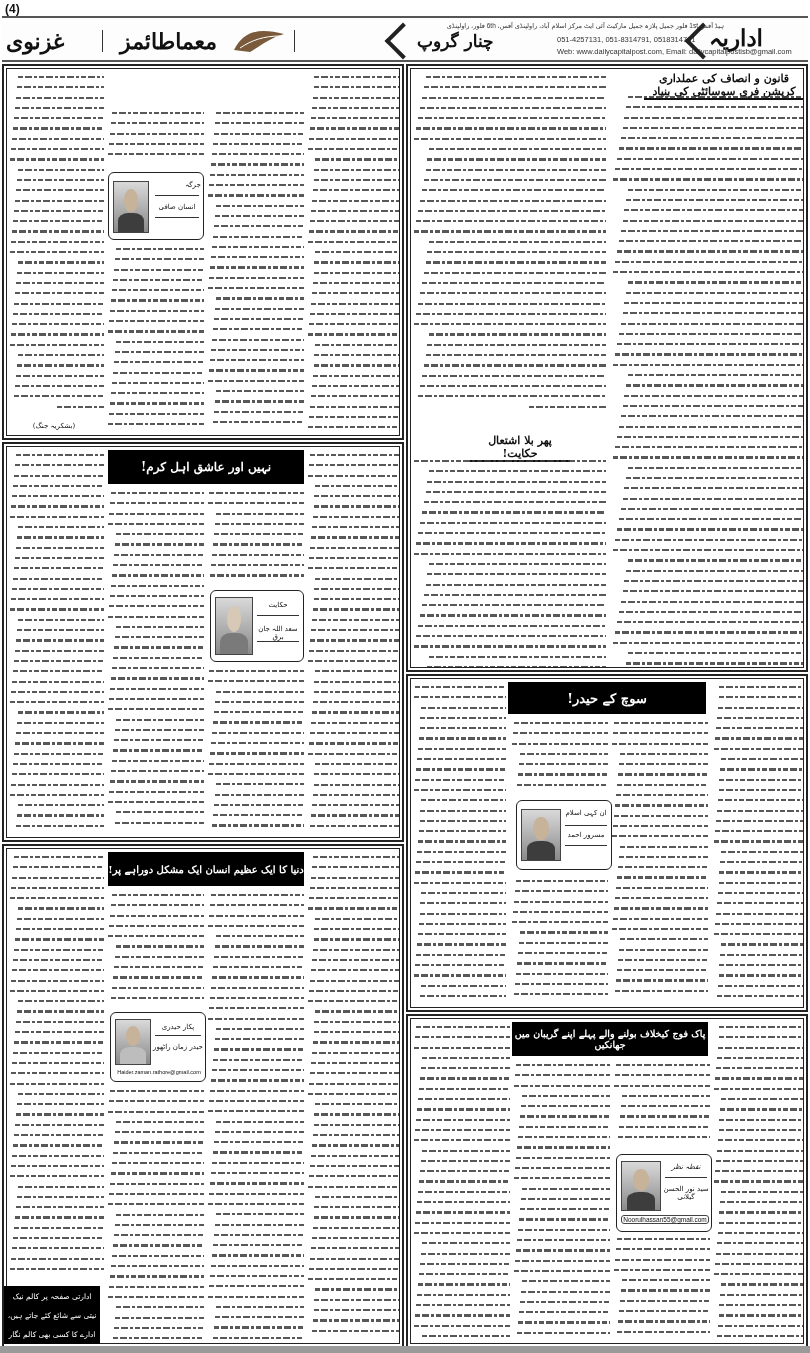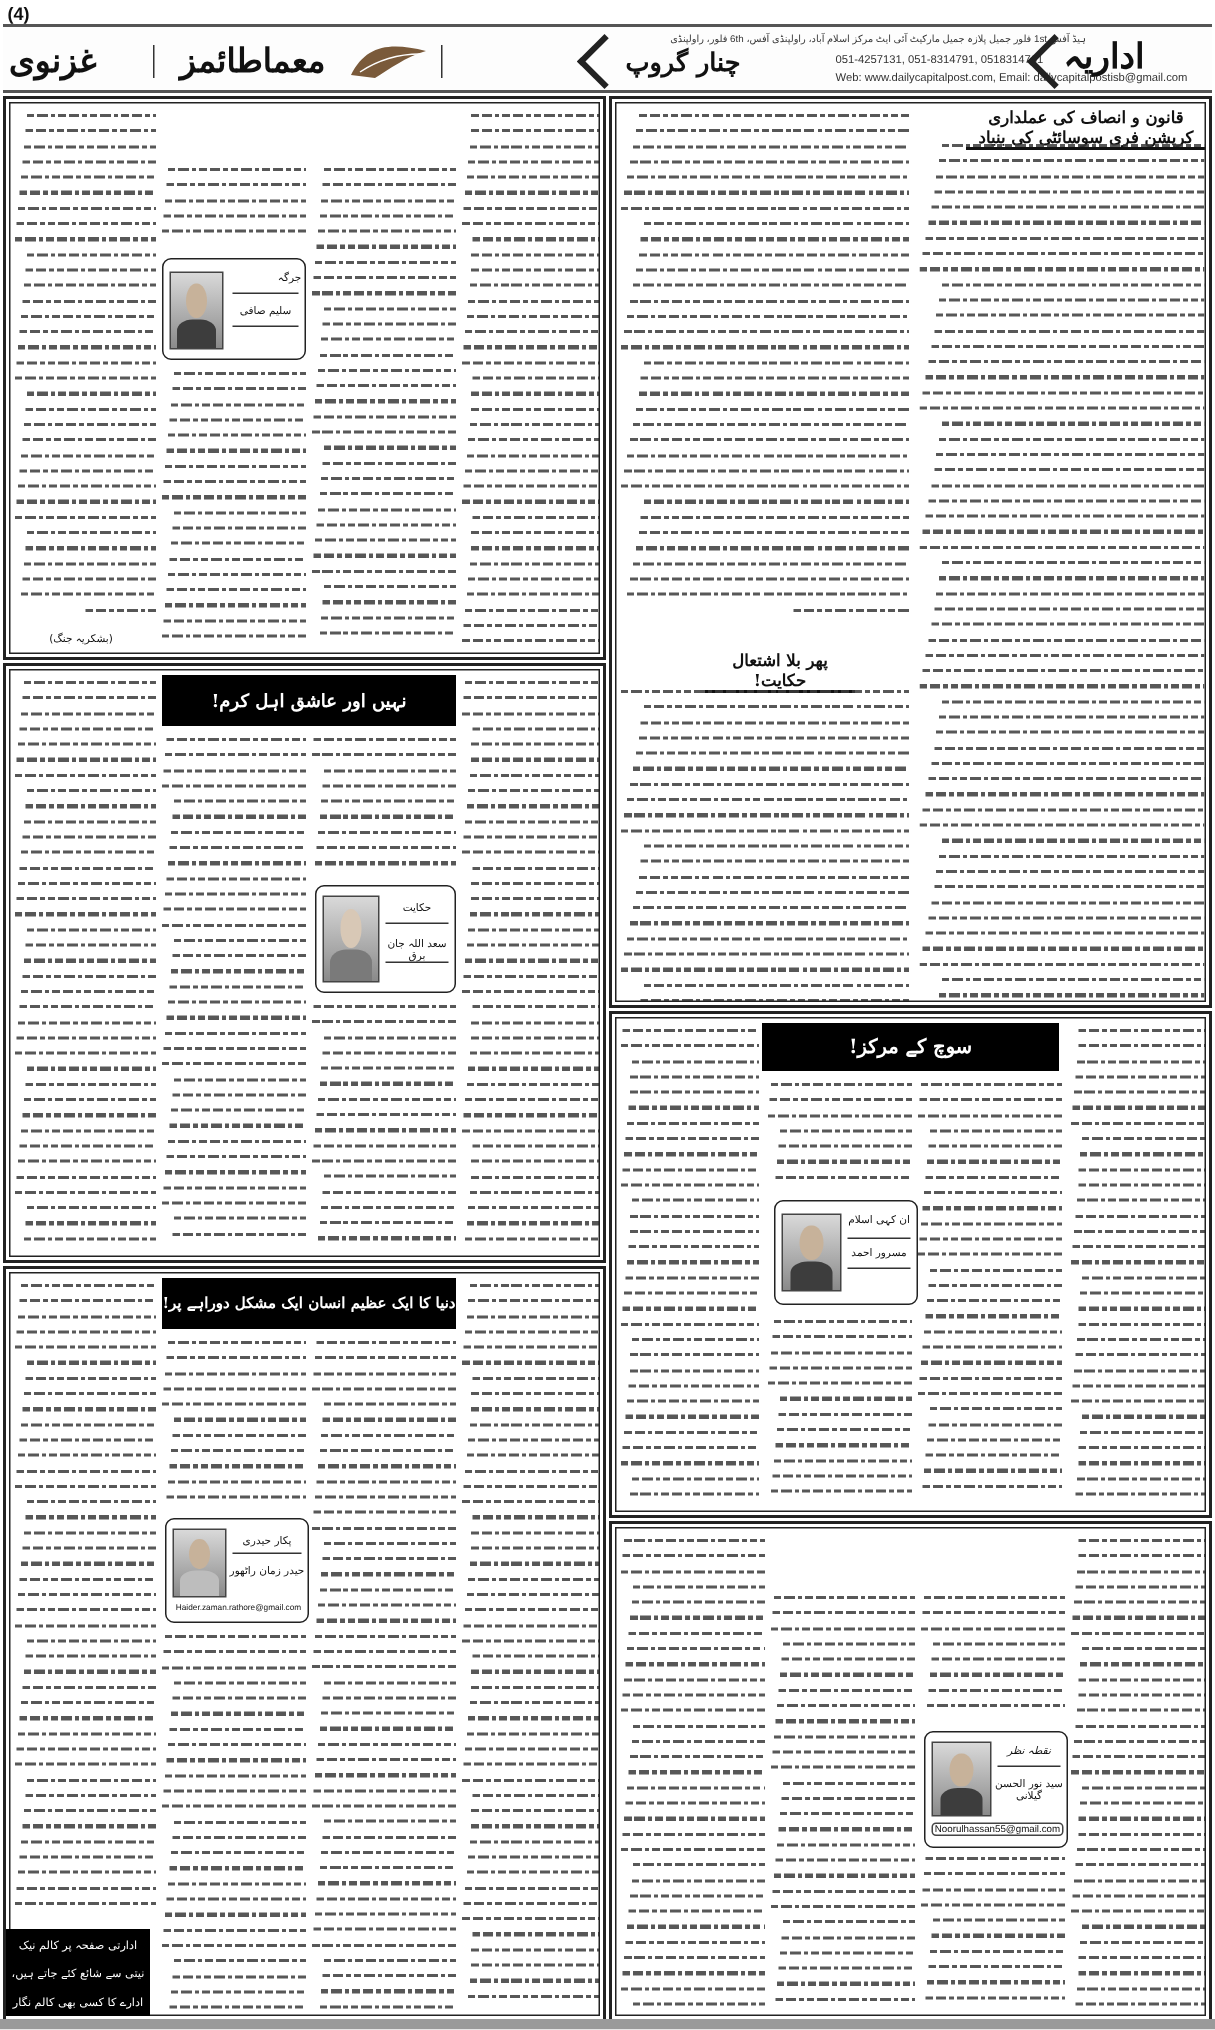--- a/index.html
+++ b/index.html
@@ -187,21 +187,21 @@
       <span class="ln" style="--w: 97%;"></span>
       <span class="ln" style="--w: 98%;"></span>
       <span class="ln" style="--w: 99%;"></span>
       <span class="ln" style="--w: 100%;"></span>
       <span class="ln" style="--w: 92%;"></span>
       <span class="ln" style="--w: 93%;"></span>
   </div>
 </div>
 
 <div class="box" style="left:406px; top:674px; width:402px; height:338px;">
-  <div class="headline-bar" style="left:100px; top:6px; width:198px; height:32px; font-size:13px;">سوچ کے مرکز!</div>
+  <div class="headline-bar" style="left:100px; top:6px; width:198px; height:32px; font-size:13px;">سوچ کے حیدر!</div>
   <div class="txtcol" style="left:306px; top:6px; width:90px; height:326px;">
       <span class="ln" style="--w: 94%;"></span>
       <span class="ln" style="--w: 95%;"></span>
       <span class="ln" style="--w: 96%;"></span>
       <span class="ln" style="--w: 97%;"></span>
       <span class="ln" style="--w: 98%;"></span>
       <span class="ln" style="--w: 99%;"></span>
       <span class="ln" style="--w: 100%;"></span>
       <span class="ln" style="--w: 92%;"></span>
       <span class="ln" style="--w: 93%;"></span>
@@ -319,20 +319,21 @@
         <div class="body"></div>
       </div>
     <div class="tag" style="left:46px; top:8px; width:46px;">ان کہی اسلام</div>
     <div class="rule" style="left:48px; top:24px; width:42px;"></div>
     <div class="tag" style="left:46px; top:30px; width:46px;">مسرور احمد</div>
     <div class="rule" style="left:48px; top:44px; width:42px;"></div>
   </div>
 </div>
 
 <div class="box" style="left:406px; top:1014px; width:402px; height:334px;">
+  <div class="headline-bar" style="left:104px; top:6px; width:196px; height:34px; font-size:9.5px;">پاک فوج کیخلاف بولنے والے پہلے اپنے گریبان میں جھانکیں</div>
   <div class="txtcol" style="left:306px; top:6px; width:90px; height:322px;">
       <span class="ln" style="--w: 94%;"></span>
       <span class="ln" style="--w: 95%;"></span>
       <span class="ln" style="--w: 96%;"></span>
       <span class="ln" style="--w: 97%;"></span>
       <span class="ln" style="--w: 98%;"></span>
       <span class="ln" style="--w: 99%;"></span>
       <span class="ln" style="--w: 100%;"></span>
       <span class="ln" style="--w: 92%;"></span>
       <span class="ln" style="--w: 93%;"></span>
@@ -589,21 +590,21 @@
       <span class="ln" style="--w:50%"></span>
     </div>
   <div style="position:absolute; left:20px; top:356px; width:60px; font-size:7px; text-align:center; direction:rtl;">(بشکریہ جنگ)</div>
   <div class="byline" style="left:104px; top:106px; width:96px; height:68px;">
     <div class="photo" style="left:4px; top:8px; width:36px; height:52px;">
         <div class="face"></div>
         <div class="body"></div>
       </div>
     <div class="tag" style="left:60px; top:8px; width:48px;">جرگہ</div>
     <div class="rule" style="left:46px; top:22px; width:44px;"></div>
-    <div class="tag" style="left:44px; top:30px; width:48px;">سلیم صافی</div>
+    <div class="tag" style="left:44px; top:30px; width:48px;">انسان صافی</div>
     <div class="rule" style="left:46px; top:44px; width:44px;"></div>
   </div>
 </div>
 
 <div class="box" style="left:2px; top:442px; width:402px; height:400px;">
   <div class="headline-bar" style="left:104px; top:6px; width:196px; height:34px; font-size:12px;">نہیں اور عاشق اہل کرم!</div>
   <div class="txtcol" style="left:304px; top:6px; width:92px; height:388px;">
       <span class="ln" style="--w: 98%;"></span>
       <span class="ln" style="--w: 99%;"></span>
       <span class="ln" style="--w: 100%;"></span>

